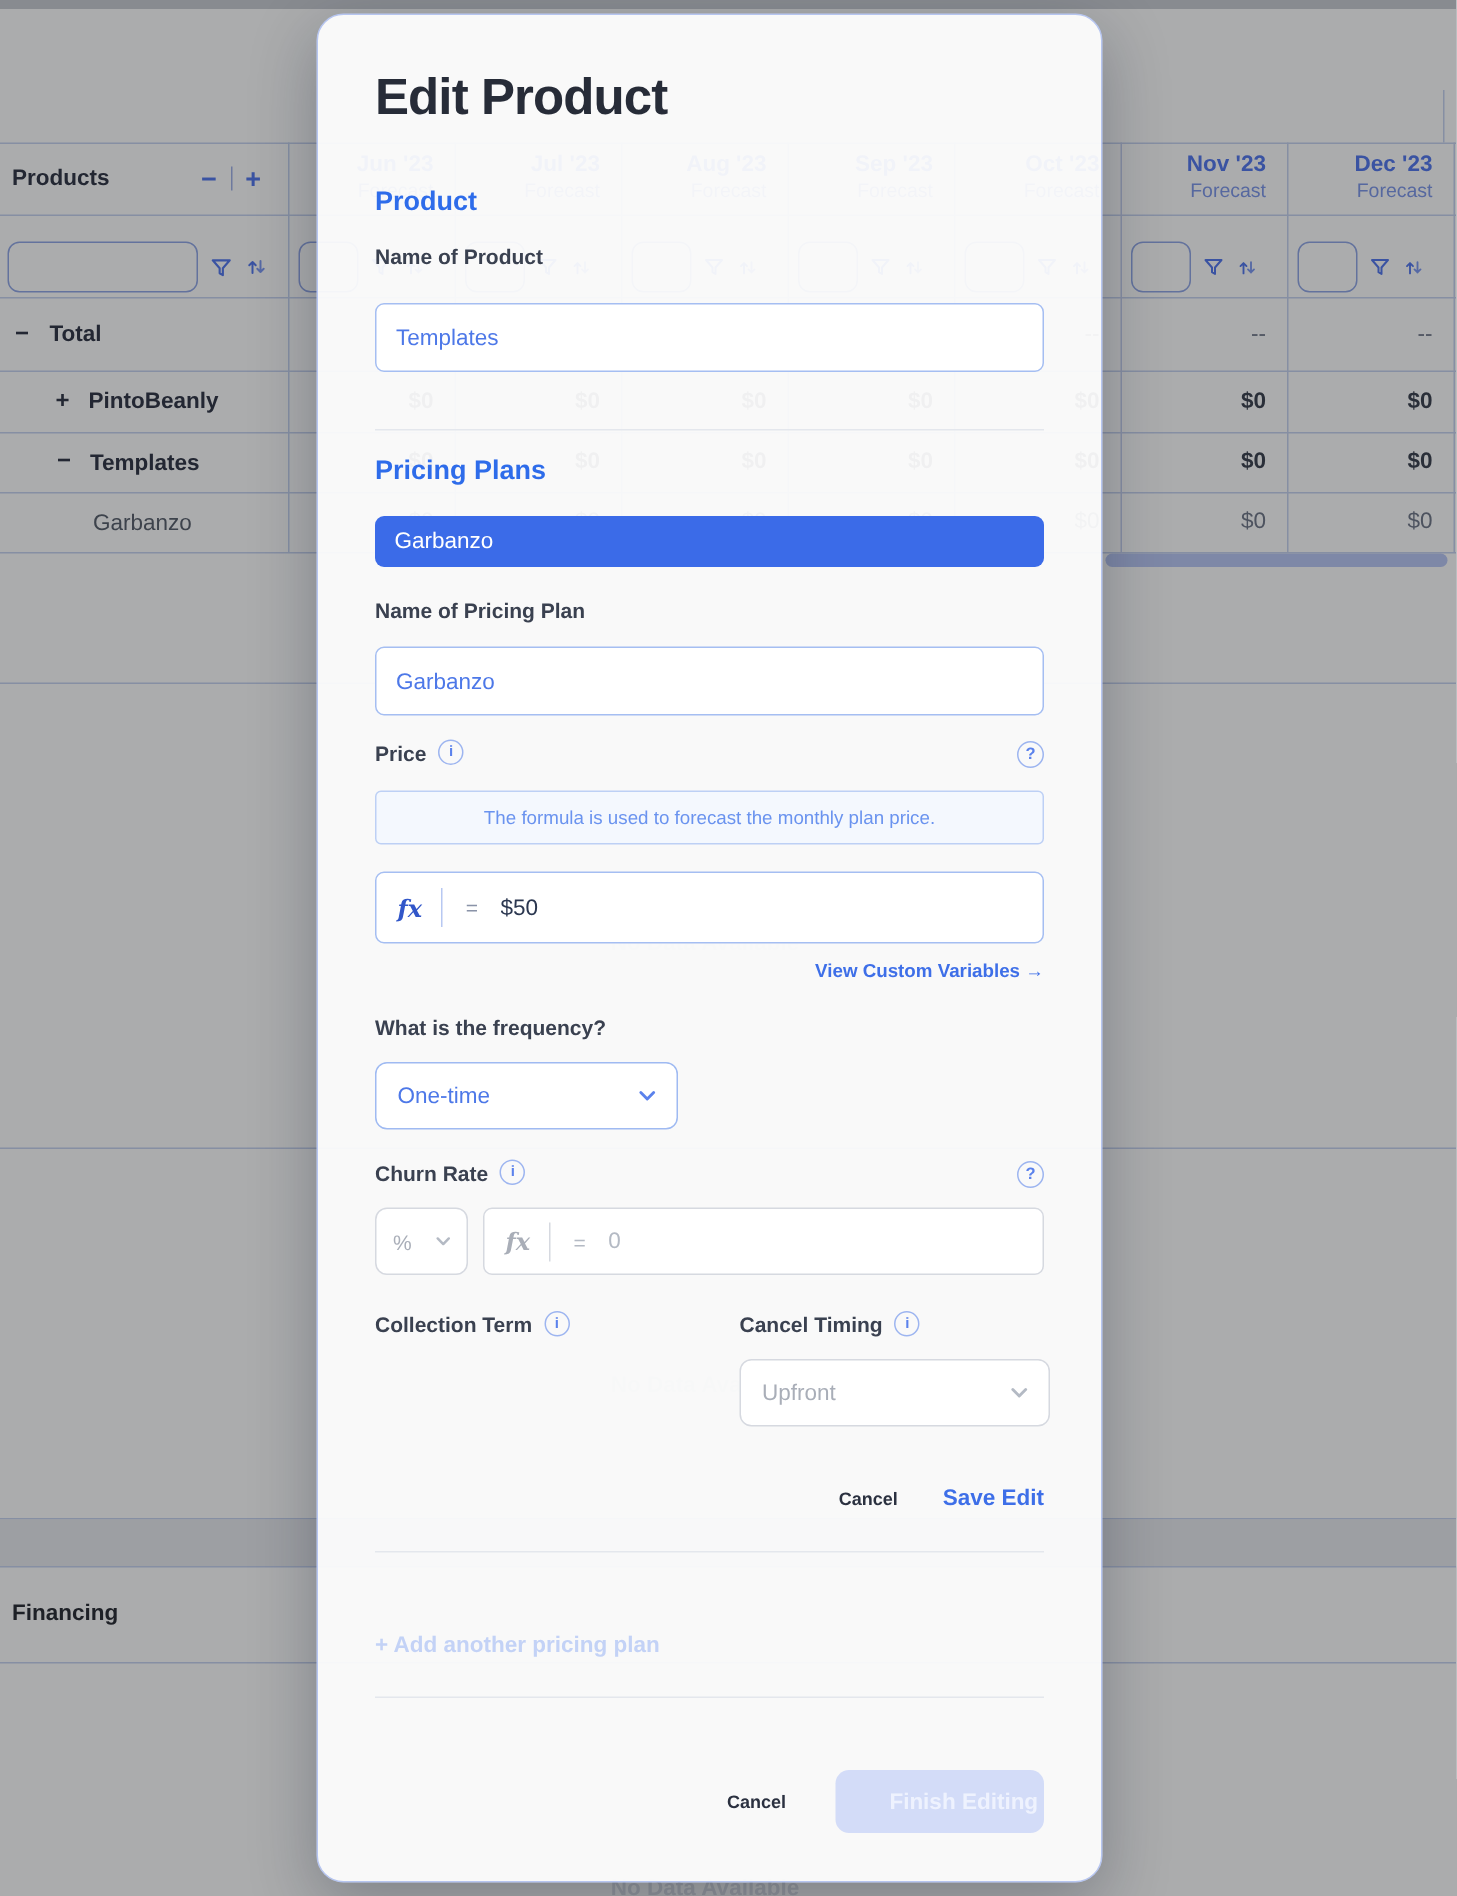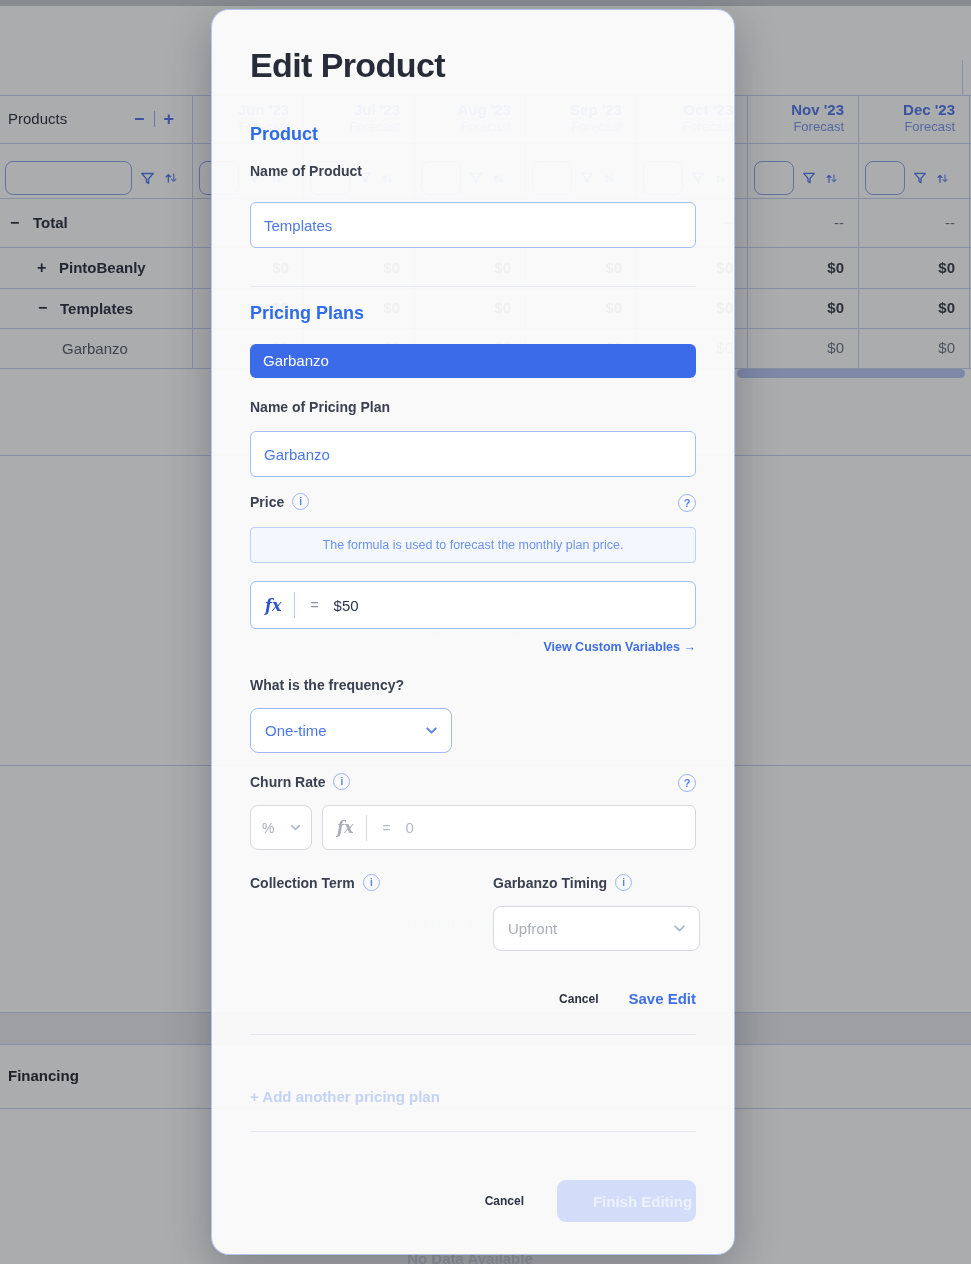--- a/index.html
+++ b/index.html
@@ -6,21 +6,21 @@
   body { font-family:"Liberation Sans", sans-serif; background:#55585f; }
   .stage { position:relative; width:971px; height:1264px; overflow:hidden; background:#ffffff; }
 
   
   .bg { position:absolute; inset:0; background:#ffffff; }
   .topstrip { position:absolute; left:0; top:0; width:971px; height:6px; background:#c9ccd2; }
   .hl { position:absolute; left:0; width:971px; height:1px; background:#c6d2f0; }
   .vl { position:absolute; width:1px; background:#c6d2f0; }
   .band { position:absolute; left:0; top:1013px; width:971px; height:31px; background:#e9ebf0; }
 
-  .panel-title { position:absolute; left:8px; top:95px; height:48px; line-height:48px; font-size:15px; font-weight:400; color:#2b3040; }
+  .panel-title { position:absolute; left:8px; top:95px; height:48px; line-height:48px; font-size:15px; font-weight:700; color:#2b3040; }
   .panel-ctrls { position:absolute; left:134px; top:95px; height:48px; display:flex; align-items:center; gap:9px; color:#4f74ee; }
   .pc-btn { font-size:18px; font-weight:700; cursor:pointer; }
   .pc-div { width:1px; height:16px; background:#9fb0e8; }
 
   .mcol { position:absolute; top:95px; width:111px; height:48px; text-align:right; padding:6px 14px 0 0; }
   .mlab { font-size:15px; font-weight:700; color:#4f74ee; }
   .msub { font-size:13px; color:#7b95ea; margin-top:1px; }
 
   .fcell { position:absolute; top:160px; height:36px; display:flex; align-items:center; gap:7px; color:#4f74ee; }
   .finput { height:34px; border:1px solid #8fa5e6; border-radius:8px; background:transparent; outline:none; font-size:13px; color:#2b3040; padding:0 6px; }
@@ -382,21 +382,21 @@
       <span class="f-div"></span>
       <span class="f-eq">=</span>
       <input class="f-val" placeholder="0" style="">
     </div>
 
     <div class="m-abs m-label" style="top:864px; width:200px;">
       <span>Collection Term</span>
       <span class="iico">i</span>
     </div>
     <div class="m-abs m-label" style="top:864px; left:281px; width:203px;">
-      <span>Garbanzo Timing</span>
+      <span>Cancel Timing</span>
       <span class="iico">i</span>
     </div>
     <div class="m-abs dd disabled" style="top:896px; left:281px; width:207px;">
       <span class="grow">Upfront</span>
       <span class="chev">
         <svg width="15" height="15" viewBox="0 0 14 14">
             <path d="M3 5l4 4 4-4" stroke="currentColor" stroke-width="1.8" fill="none" stroke-linecap="round" stroke-linejoin="round"></path>
           </svg>
       </span>
     </div>

